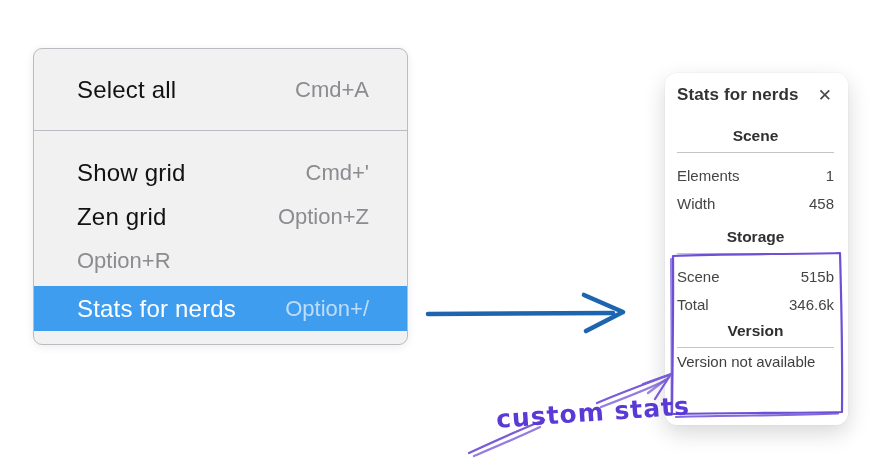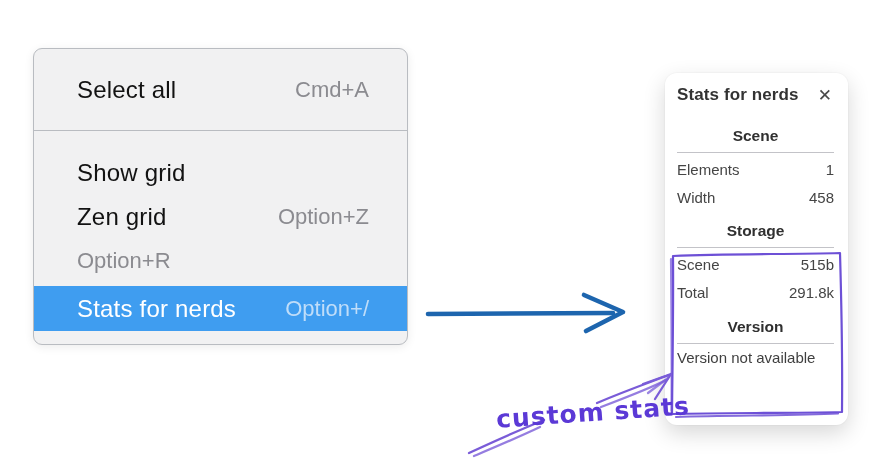--- a/index.html
+++ b/index.html
@@ -62,27 +62,27 @@
   .panel-close {
     font-size: 17px; color: #4a4a4a; line-height: 1;
     cursor: pointer; padding: 1px 2px;
   }
   .psec-h {
     text-align: center; font-size: 15.5px; font-weight: 700;
     color: #303030;
   }
   .psec-h.scene { margin-top: 22px; }
   .psec-h.storage { margin-top: 10px; }
-  .psec-h.version { margin-top: 11px; }
+  .psec-h.version { margin-top: 3px; }
   .phr { height: 1px; background: #c3c3c8; margin-top: 7px; }
   .prow {
     display: flex; justify-content: space-between;
     font-size: 15px; line-height: 28px; color: #454545;
   }
-  .prow-block { margin-top: 3px; }
+  .prow-block { margin-top: 9px; }
   .pnote { font-size: 15px; line-height: 28px; color: #3f3f3f; margin-top: 0; }
 
   
   .overlay {
     position: absolute; left: 0; top: 0; width: 873px; height: 461px;
     pointer-events: none;
   }
   .annotation {
     position: absolute; left: 496px; top: 398px;
     font-family: cursive, "DejaVu Sans", sans-serif;
@@ -102,20 +102,21 @@
     <div class="menu-section-top">
       <div class="menu-item">
         <span class="mi-label">Select all</span>
         <span class="mi-shortcut">Cmd+A</span>
       </div>
     </div>
     <div class="menu-divider"></div>
     <div class="menu-section-bottom">
       <div class="menu-item">
         <span class="mi-label">Show grid</span>
+        <span class="mi-shortcut">Cmd+'</span>
       </div>
       <div class="menu-item">
         <span class="mi-label">Zen grid</span>
         <span class="mi-shortcut">Option+Z</span>
       </div>
       <div class="menu-item">
         <span class="mi-shortcut">Option+R</span>
       </div>
       <div class="menu-item highlighted">
         <span class="mi-label">Stats for nerds</span>
@@ -148,21 +149,21 @@
     <div>
       <div class="psec-h storage">Storage</div>
       <div class="phr"></div>
       <div class="prow-block">
         <div class="prow">
           <span>Scene</span>
           <span>515b</span>
         </div>
         <div class="prow">
           <span>Total</span>
-          <span>291.8k</span>
+          <span>346.6k</span>
         </div>
       </div>
     </div>
 
     <div>
       <div class="psec-h version">Version</div>
       <div class="phr"></div>
       <div class="pnote">Version not available</div>
     </div>
   </div>

